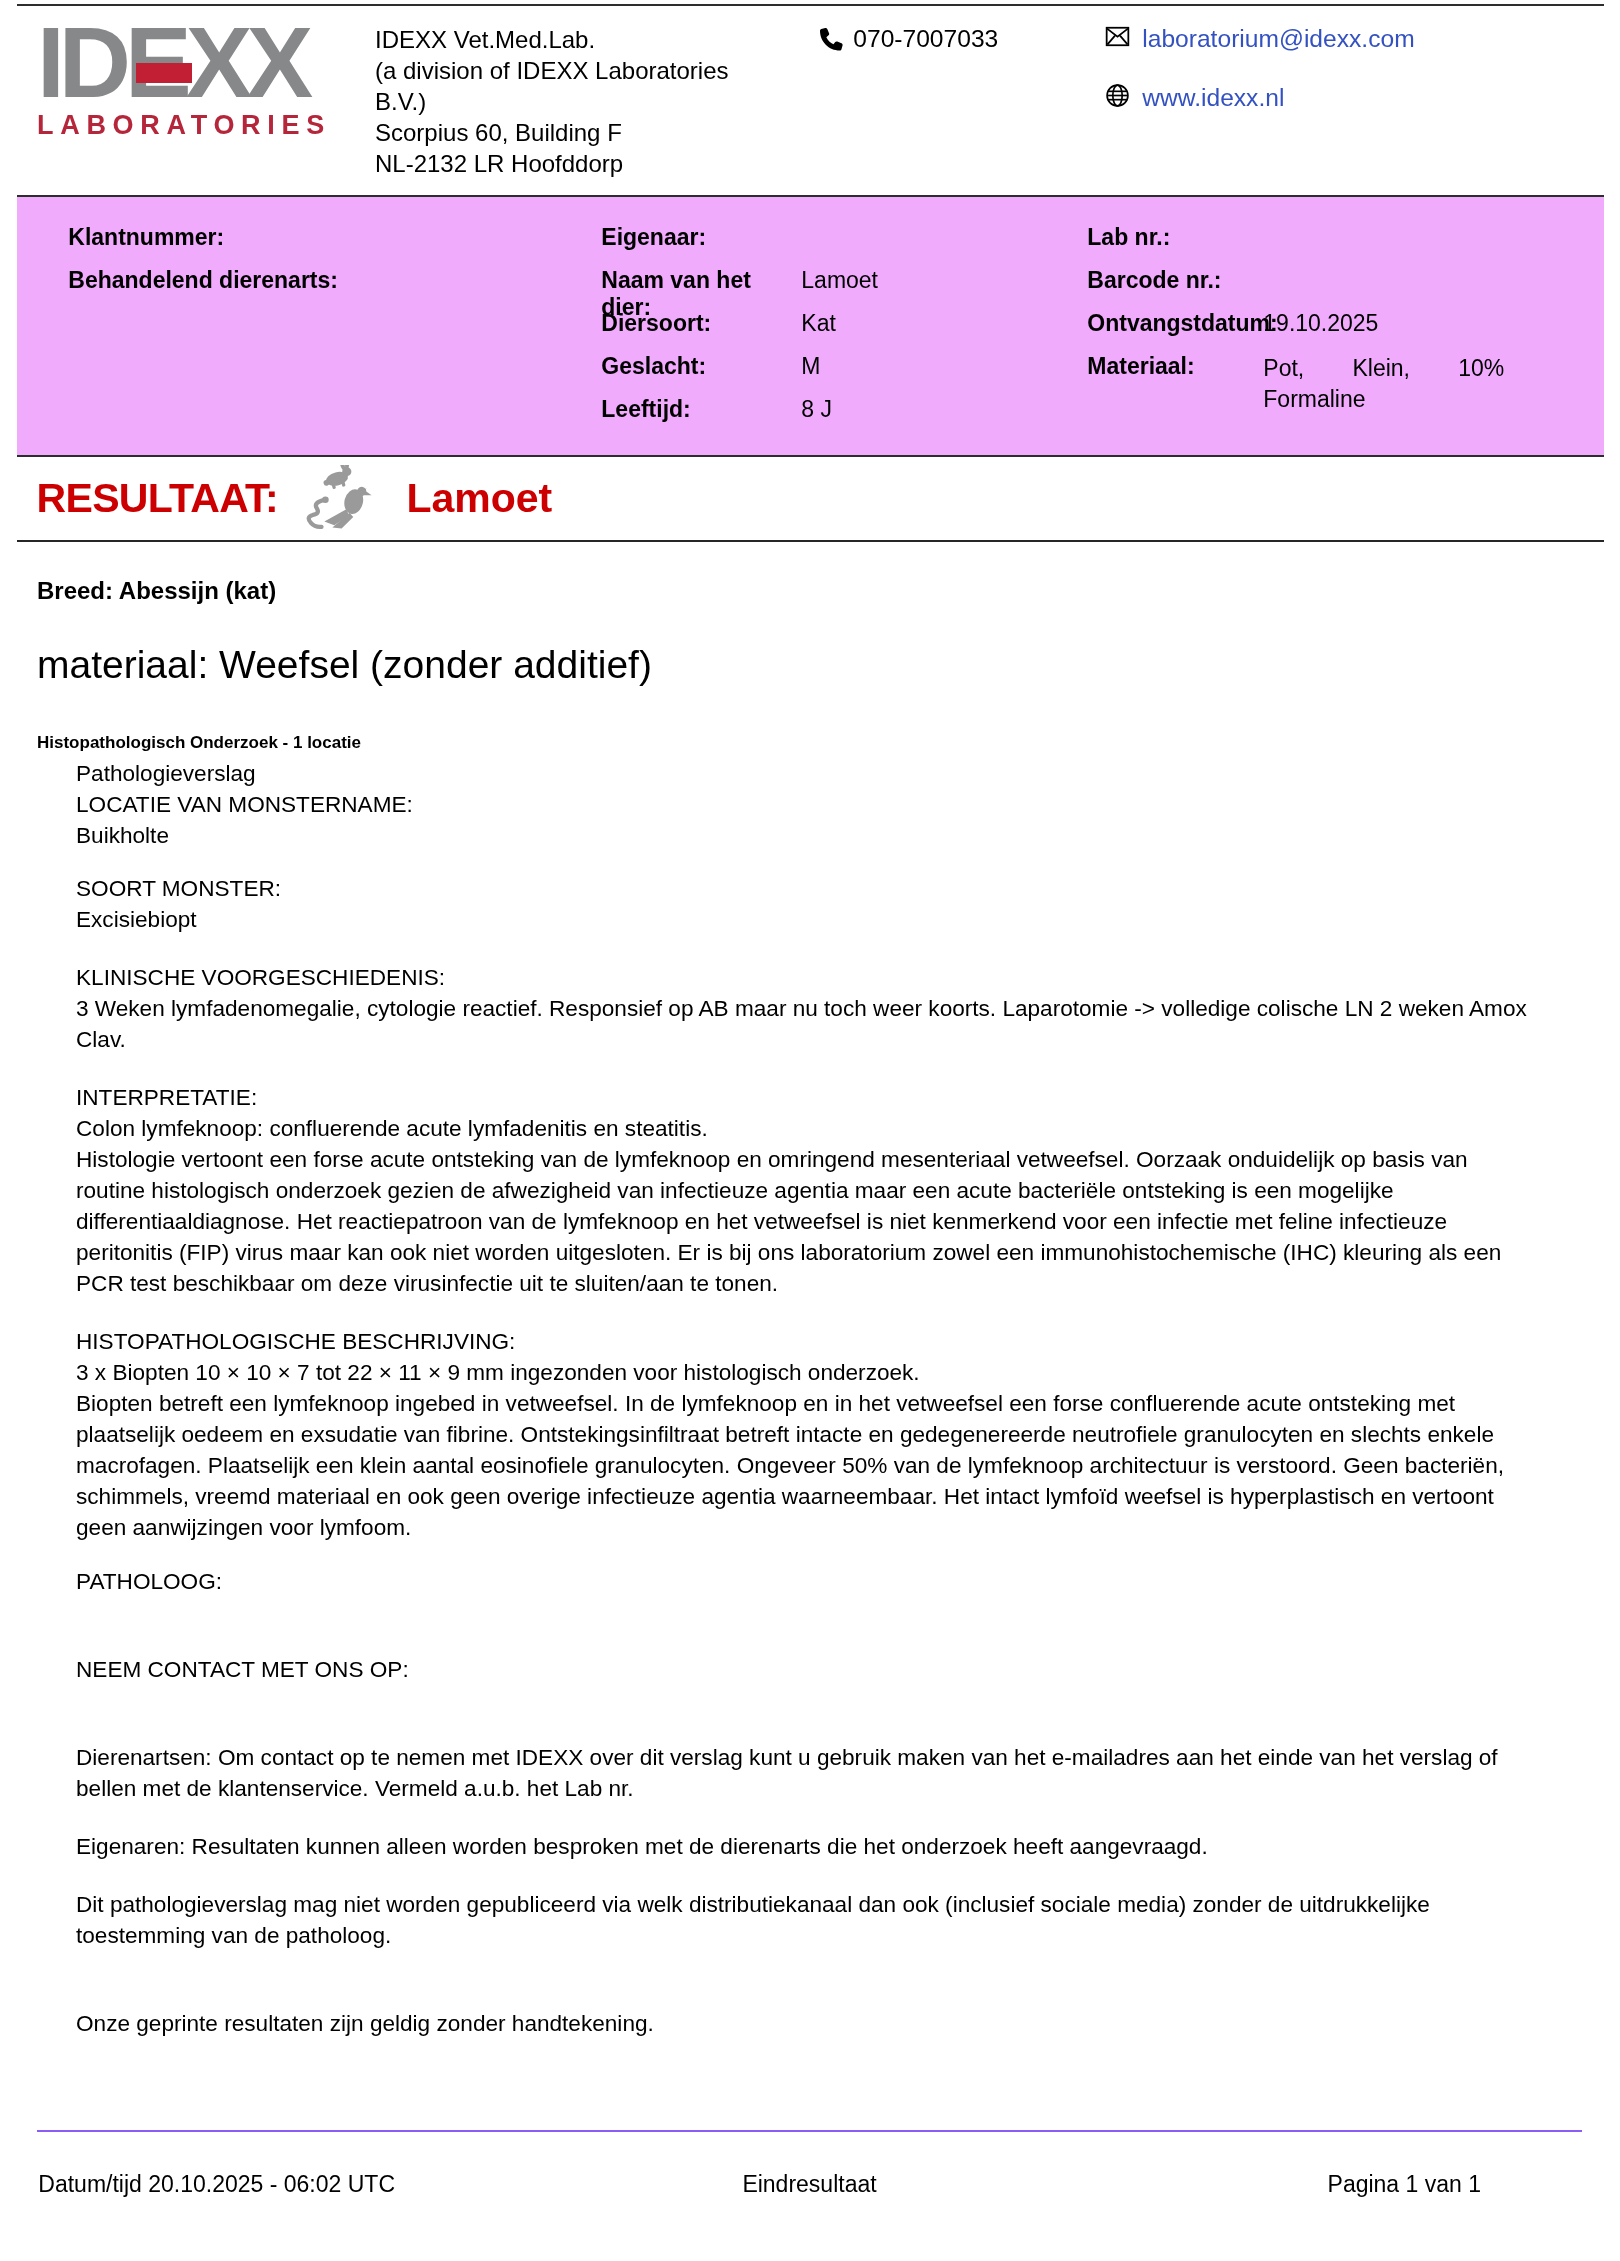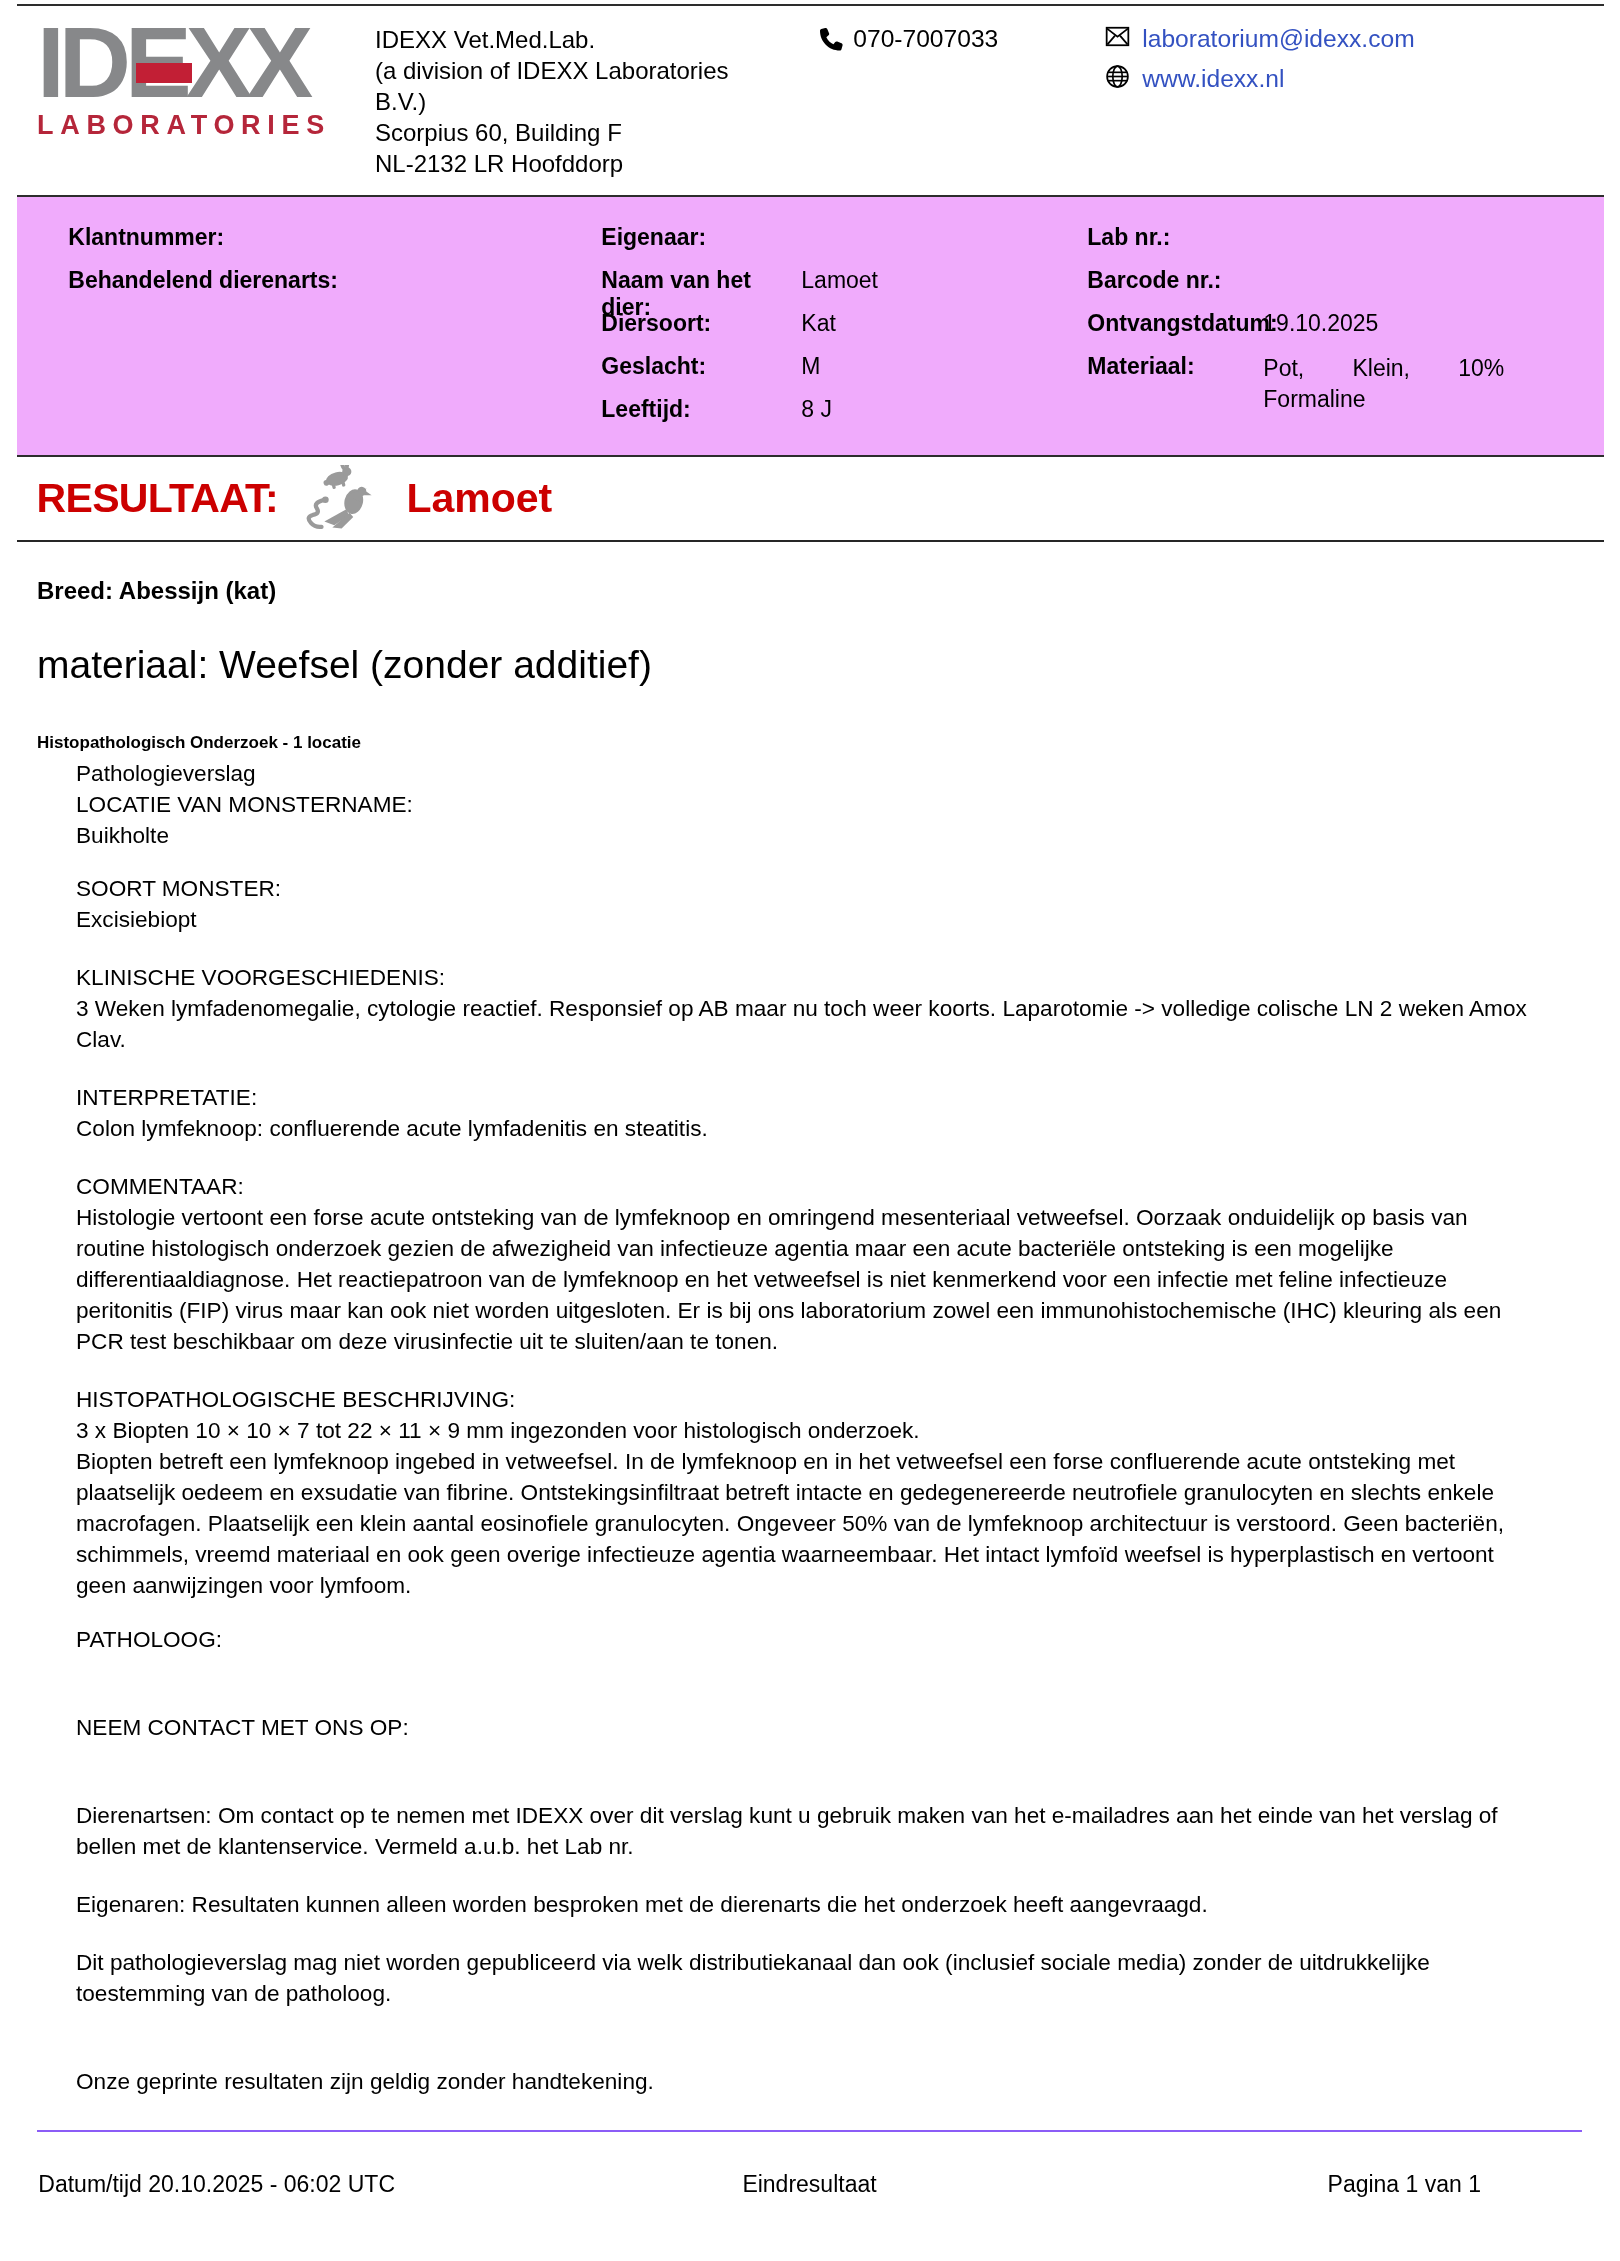--- a/index.html
+++ b/index.html
@@ -19,21 +19,21 @@
   .logo{width:313px;flex:0 0 auto;position:relative;}
   .logo-word{
     font-size:100px;line-height:79px;font-weight:bold;color:#87888a;
     letter-spacing:-6px;position:relative;user-select:none;
   }
   .logo-redbar{position:absolute;left:99px;top:40px;width:56px;height:20px;background:#c21f35;}
   .logo-sub{margin-top:8px;font-size:27px;font-weight:bold;color:#b5263a;letter-spacing:6.7px;}
   .address{margin-left:25px;width:373px;font-size:24px;line-height:31px;padding-top:1.3px;}
   .phone-block{margin-left:72px;display:flex;align-items:flex-start;gap:10.7px;font-size:24.6px;padding-top:2.7px;white-space:nowrap;}
   .phone-block svg{width:22.6px;height:22.6px;margin-top:2.7px;}
-  .links-block{margin-left:107px;display:flex;flex-direction:column;gap:9px;padding-top:1.3px;}
+  .links-block{margin-left:107px;display:flex;flex-direction:column;gap:28px;padding-top:1.3px;}
   .link-row{display:flex;align-items:center;gap:12px;font-size:24.6px;color:#3351c1;white-space:nowrap;}
   .link-row svg{width:25px;height:25px;flex:0 0 auto;}
   .link-text{color:#3351c1;text-decoration:none;}
 
   
   .ibox{
     margin:0 17.3px;background:#f0abfc;
     border-top:2.7px solid #2d2d2d;border-bottom:2px solid #2d2d2d;
     padding:27px 20px 16px 51px;
     display:flex;box-sizing:border-box;
@@ -240,21 +240,20 @@
 
       <div class="blk mt-line">SOORT MONSTER:</div>
       <div class="blk">Excisiebiopt</div>
 
       <div class="blk mt-sect">KLINISCHE VOORGESCHIEDENIS:</div>
       <div class="blk para">3 Weken lymfadenomegalie, cytologie reactief. Responsief op AB maar nu toch weer koorts. Laparotomie -&gt; volledige colische LN 2 weken Amox Clav.</div>
 
       <div class="blk mt-sect">INTERPRETATIE:</div>
       <div class="blk para">Colon lymfeknoop: confluerende acute lymfadenitis en steatitis.</div>
 
-      <div class="blk mt-sect">COMMENTAAR:</div>
       <div class="blk para">Histologie vertoont een forse acute ontsteking van de lymfeknoop en omringend mesenteriaal vetweefsel. Oorzaak onduidelijk op basis van routine histologisch onderzoek gezien de afwezigheid van infectieuze agentia maar een acute bacteriële ontsteking is een mogelijke differentiaaldiagnose. Het reactiepatroon van de lymfeknoop en het vetweefsel is niet kenmerkend voor een infectie met feline infectieuze peritonitis (FIP) virus maar kan ook niet worden uitgesloten. Er is bij ons laboratorium zowel een immunohistochemische (IHC) kleuring als een PCR test beschikbaar om deze virusinfectie uit te sluiten/aan te tonen.</div>
 
       <div class="blk mt-sect">HISTOPATHOLOGISCHE BESCHRIJVING:</div>
       <div class="blk para">3 x Biopten 10 × 10 × 7 tot 22 × 11 × 9 mm ingezonden voor histologisch onderzoek.</div>
       <div class="blk para">Biopten betreft een lymfeknoop ingebed in vetweefsel. In de lymfeknoop en in het vetweefsel een forse confluerende acute ontsteking met plaatselijk oedeem en exsudatie van fibrine. Ontstekingsinfiltraat betreft intacte en gedegenereerde neutrofiele granulocyten en slechts enkele macrofagen. Plaatselijk een klein aantal eosinofiele granulocyten. Ongeveer 50% van de lymfeknoop architectuur is verstoord. Geen bacteriën, schimmels, vreemd materiaal en ook geen overige infectieuze agentia waarneembaar. Het intact lymfoïd weefsel is hyperplastisch en vertoont geen aanwijzingen voor lymfoom.</div>
 
       <div class="blk mt-line">PATHOLOOG:</div>
 
       <div class="blk mt-big">NEEM CONTACT MET ONS OP:</div>
 

